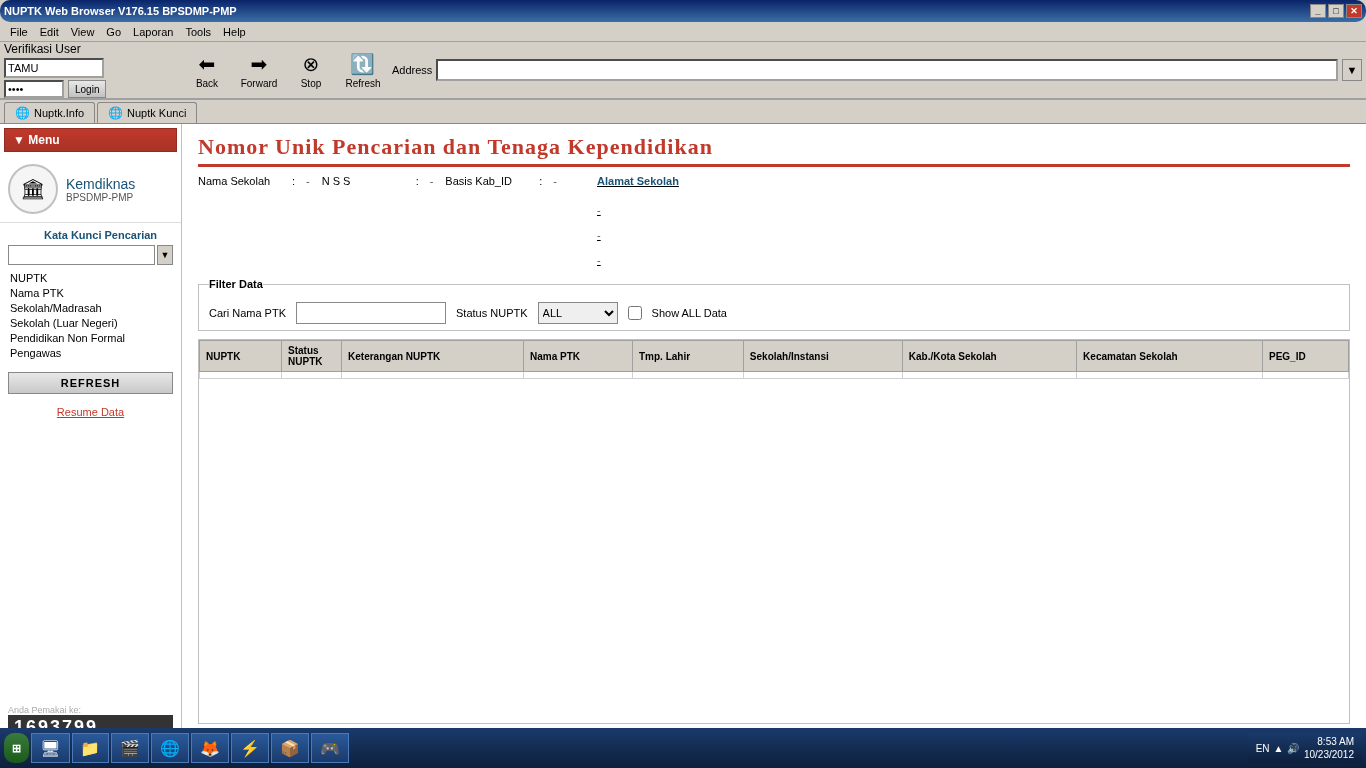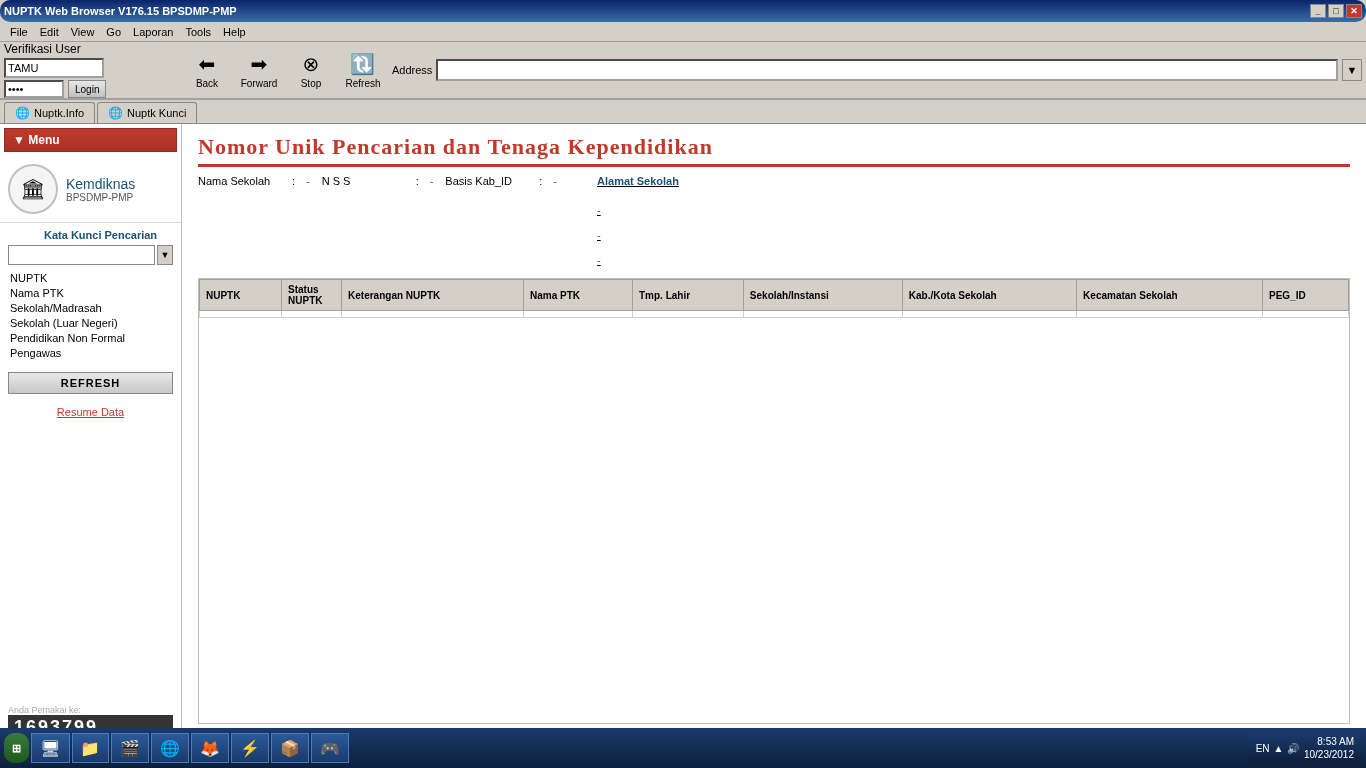--- a/index.html
+++ b/index.html
@@ -584,20 +584,35 @@
         </div>
         <div class="info-row">
           <span class="info-value">-</span>
         </div>
         <div class="info-row">
           <span class="info-value">-</span>
         </div>
       </div>
     </div>
 
+    <fieldset class="filter-section">
+      <legend class="filter-legend">Filter Data</legend>
+      <div class="filter-row">
+        <span class="filter-label">Cari Nama PTK</span>
+        <input class="filter-input" type="text" value="" style="">
+        <span class="filter-label">Status NUPTK</span>
+        <select class="filter-select">
+          <option>ALL</option>
+          <option>Aktif</option>
+          <option>Non Aktif</option>
+        </select>
+        <input type="checkbox" class="filter-checkbox" style="">
+        <span class="filter-checkbox-label">Show ALL Data</span>
+      </div>
+    </fieldset>
 
     <div class="table-container">
       <table>
         <thead>
           <tr>
             <th>NUPTK</th>
             <th style="white-space:normal;width:60px;"><span>Status NUPTK</span></th>
             <th>Keterangan NUPTK</th>
             <th>Nama PTK</th>
             <th>Tmp. Lahir</th>

